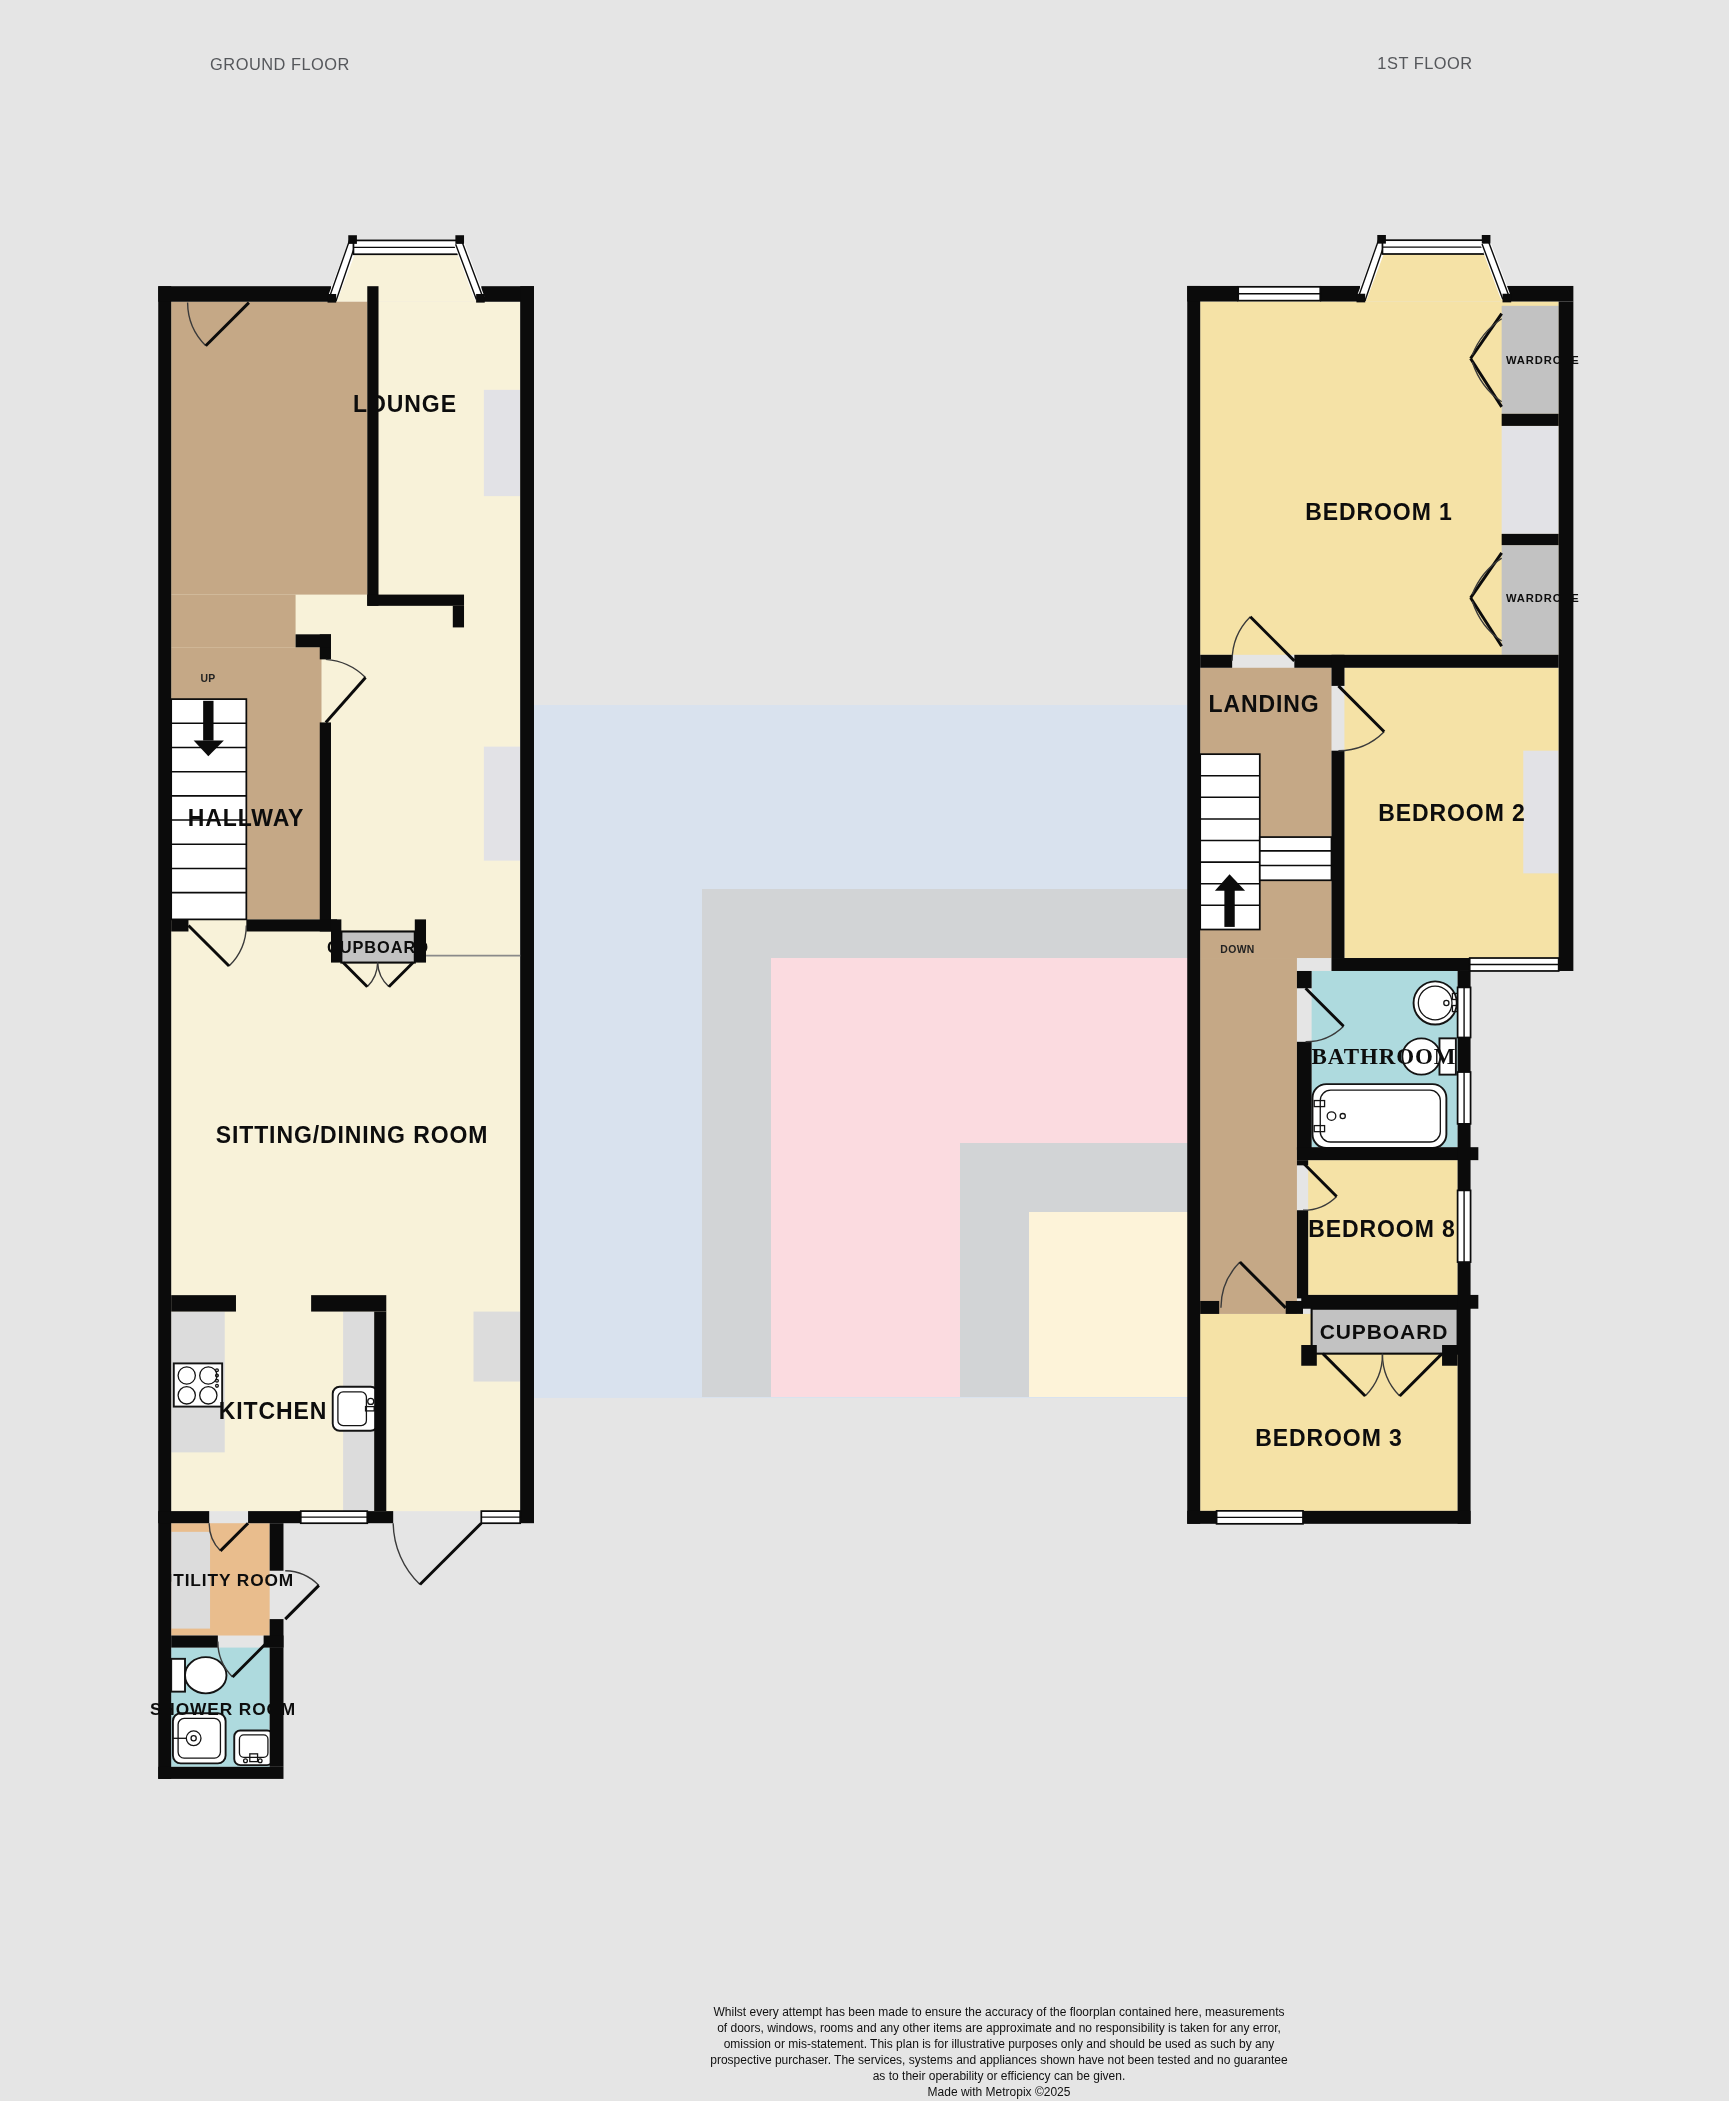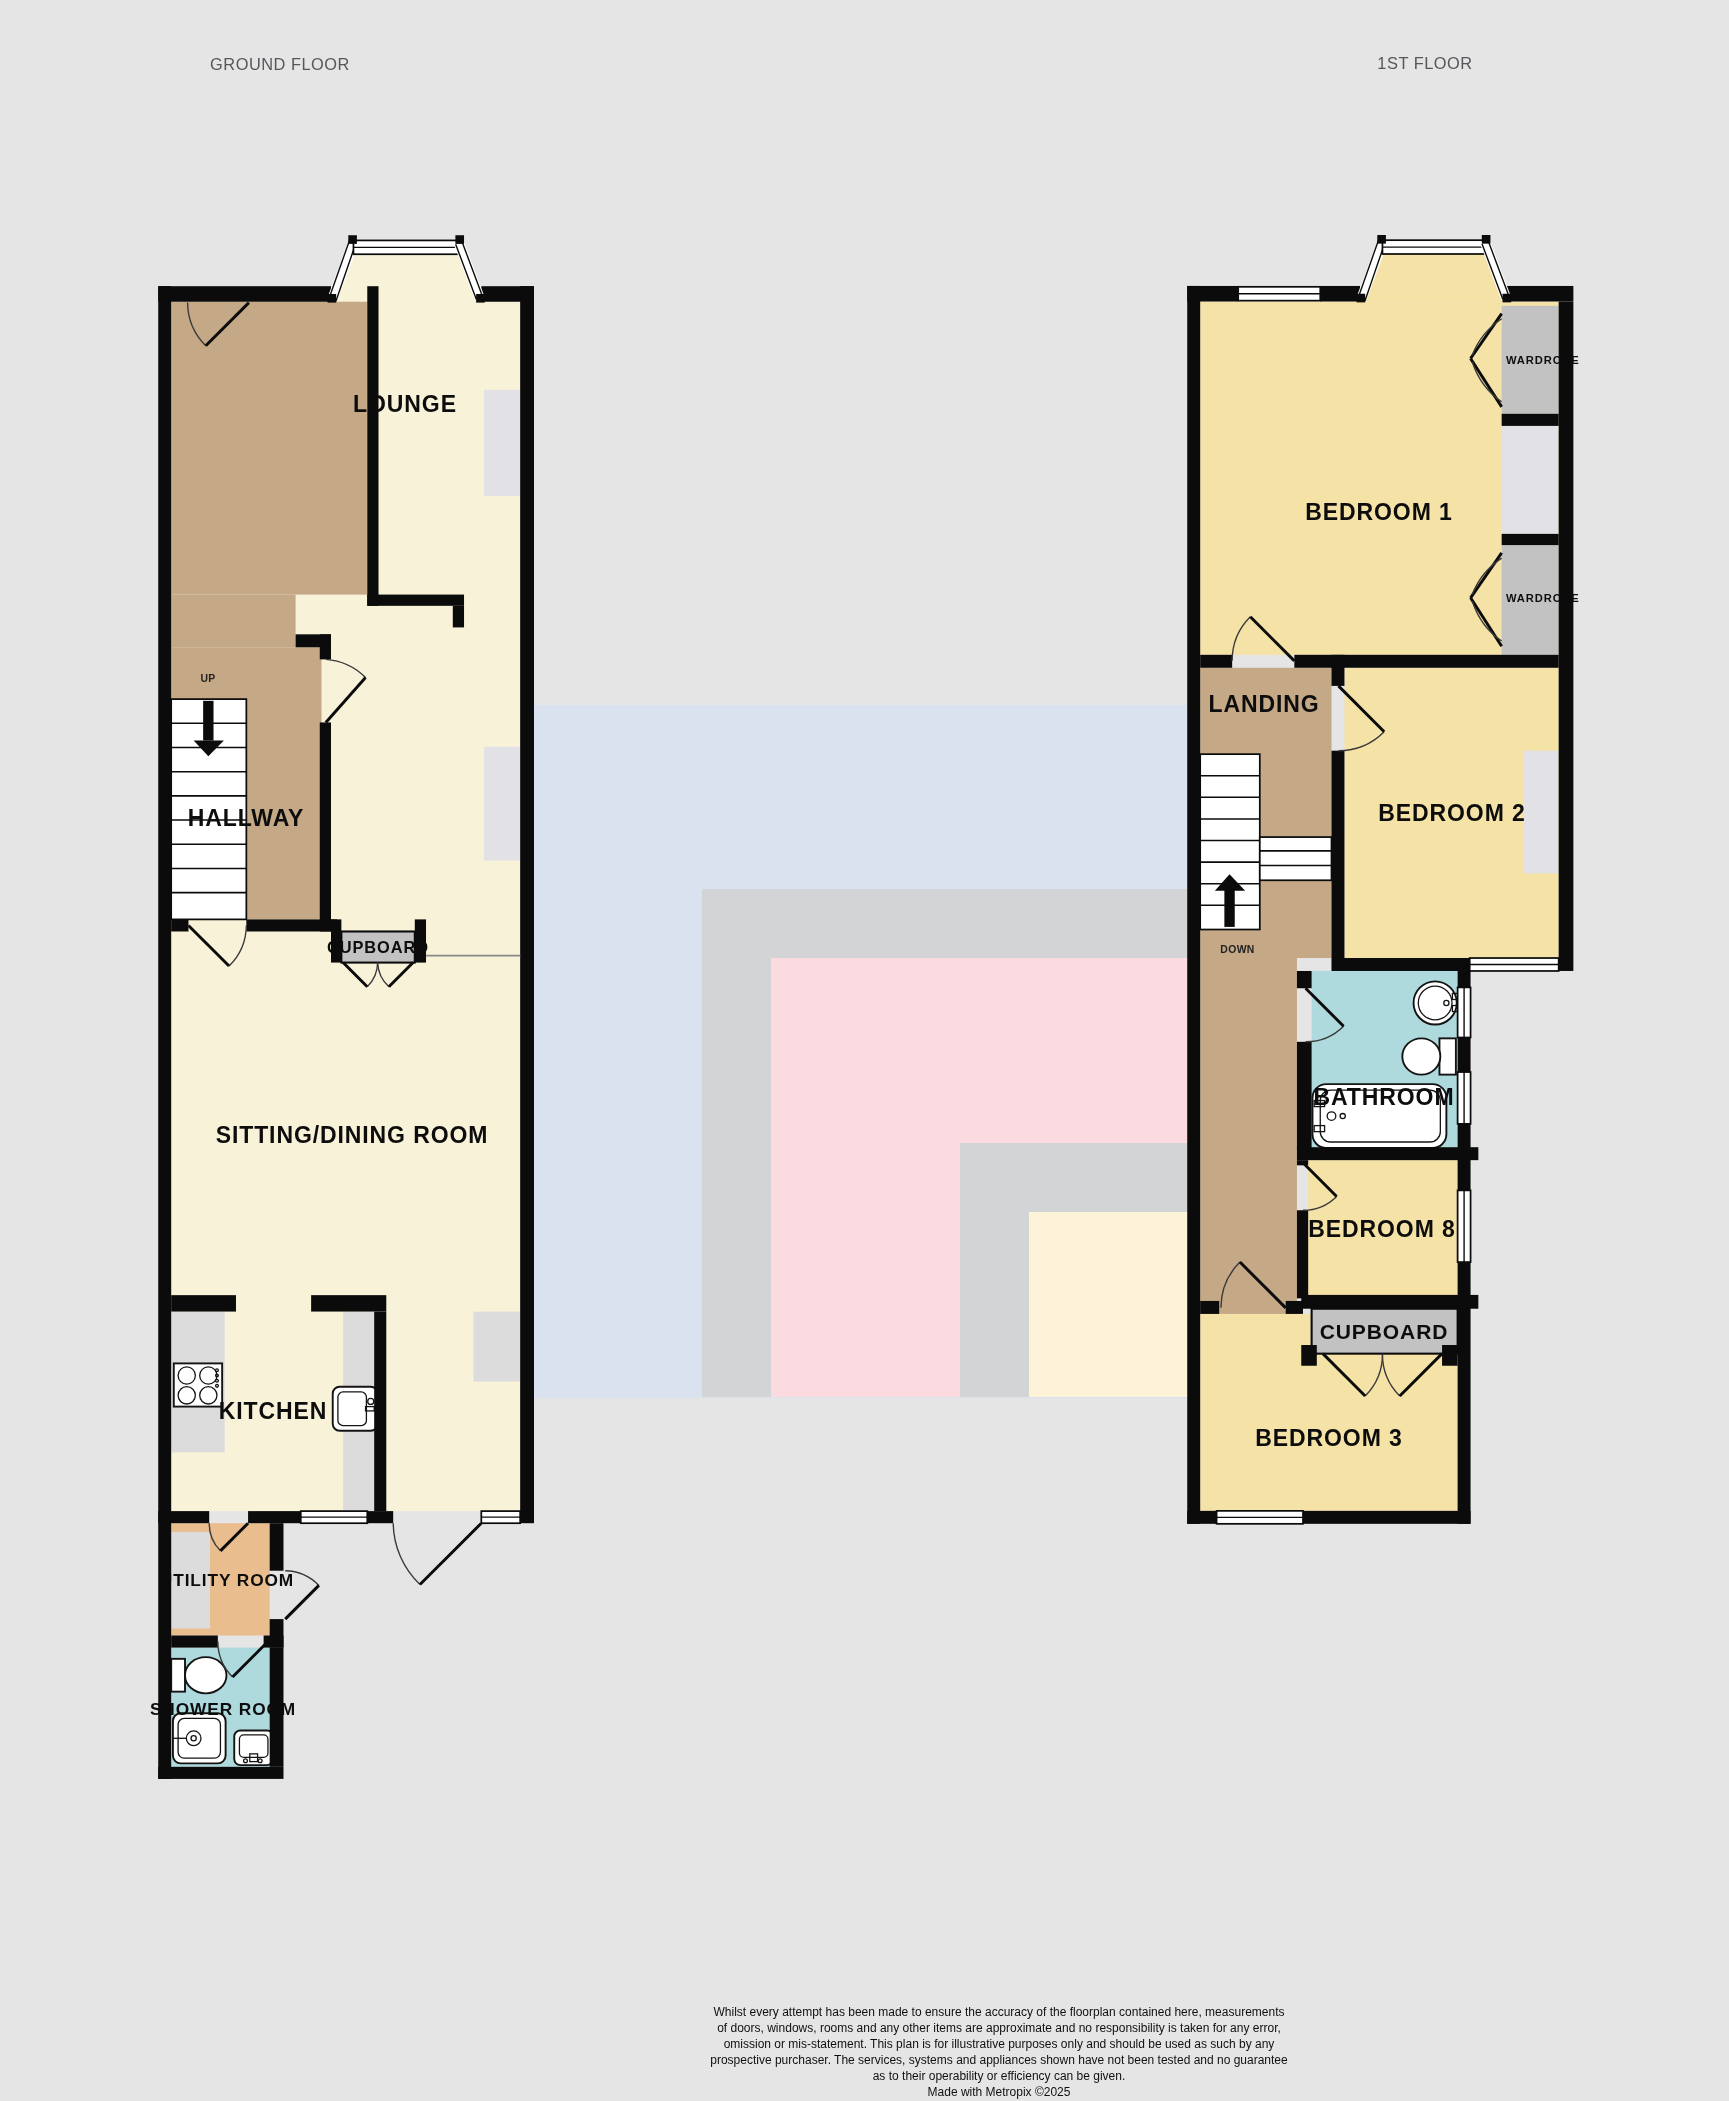--- a/index.html
+++ b/index.html
@@ -386,21 +386,21 @@
     <div class="lbl room" style="left:273px;top:1411px;">KITCHEN</div>
     <div class="lbl mid" style="left:227px;top:1580px;">UTILITY ROOM</div>
     <div class="lbl mid" style="left:223px;top:1709px;">SHOWER ROOM</div>
 
     <div class="lbl room" style="left:1379px;top:476px;margin-top:36px;">BEDROOM 1</div>
     <div class="lbl tiny" style="left:1506px;top:360px;">WARDROBE</div>
     <div class="lbl tiny" style="left:1506px;top:598px;">WARDROBE</div>
     <div class="lbl room" style="left:1264px;top:704px;text-align:right;">LANDING</div>
     <div class="lbl dir" style="left:1230px;top:949px;padding-left:15px;">DOWN</div>
     <div class="lbl room" style="left:1452px;top:813px;">BEDROOM 2</div>
-    <div class="lbl room" style="left:1384px;top:1097px;">BATHROOM</div>
+    <div class="lbl room" style="left:1384px;top:1057px;font-family:Liberation Serif, serif;">BATHROOM</div>
     <div class="lbl room" style="left:1382px;top:1229px;">BEDROOM 8</div>
     <div class="lbl cup1" style="left:1384px;top:1332px;">CUPBOARD</div>
     <div class="lbl room" style="left:1329px;top:1438px;">BEDROOM 3</div>
   </div>
 
   <div id="footer">
     <div>Whilst every attempt has been made to ensure the accuracy of the floorplan contained here, measurements</div>
     <div>of doors, windows, rooms and any other items are approximate and no responsibility is taken for any error,</div>
     <div>omission or mis-statement. This plan is for illustrative purposes only and should be used as such by any</div>
     <div>prospective purchaser. The services, systems and appliances shown have not been tested and no guarantee</div>

